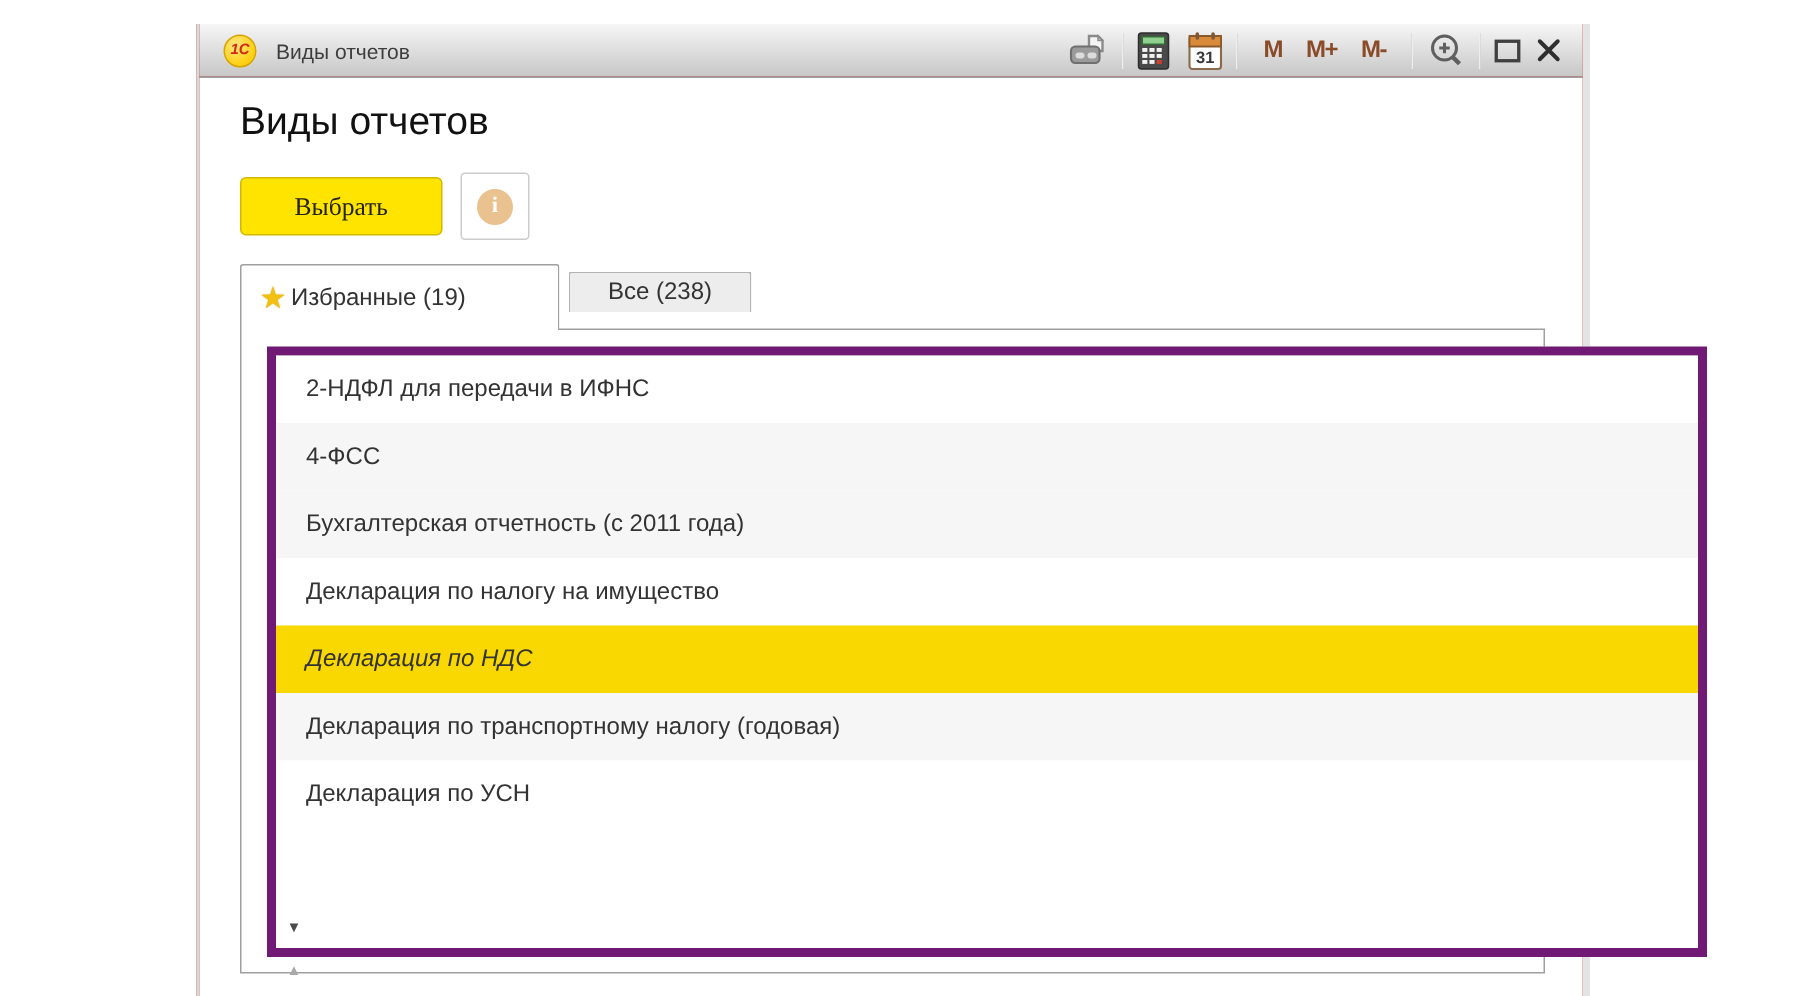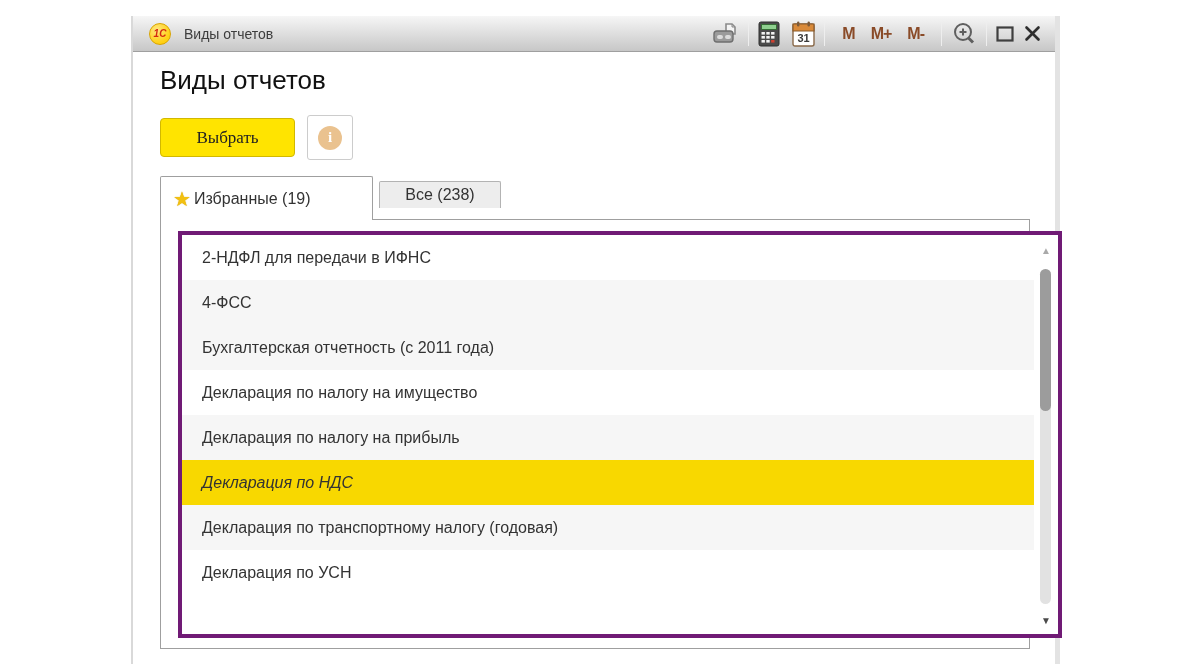--- a/index.html
+++ b/index.html
@@ -44,22 +44,22 @@
                 border:1px solid #9f9f9f; border-bottom:none; border-radius:2px 2px 0 0;
                 padding-left:12px; z-index:3; }
   .tab-inactive { left:246px; top:129px; width:122px; height:27px; background:#ededed;
                   border:1px solid #b3b3b3; border-bottom:none; border-radius:2px 2px 0 0;
                   justify-content:center; z-index:3; }
   .star { color:#f2c011; font-size:20px; margin-right:3px; text-shadow:0 0 1px #c89600; }
 
   
   .panel { position:absolute; left:27px; top:167px; width:870px; height:430px;
            border:1px solid #9f9f9f; background:#fff; z-index:2; }
-  .listbox { position:absolute; left:17px; top:11px; width:884px; height:407px;
-             border:4px solid #701a75; background:#fff; display:flex; }
+  .listbox { position:absolute; left:17px; top:11px; width:960px; height:407px;
+             border:6px solid #701a75; background:#fff; display:flex;flex-direction:column; }
   .rows { flex:1; overflow:hidden; }
   .row { height:45px; line-height:45px; padding-left:20px; font-size:16px; color:#333;
          white-space:nowrap; background:#fff; }
   .row.alt { background:#f6f6f6; }
   .row.selected { background:#f8d800;font-style:italic; }
 
   
   .scrollzone { position:relative; width:24px; background:#fff; }
   .sb-arrow { position:absolute; left:0; width:24px; text-align:center; font-size:10px; }
   .sb-up { top:10px; color:#a9a9a9; }
@@ -178,21 +178,20 @@
       <span>Все (238)</span>
     </div>
 
     <div class="panel">
       <div class="listbox">
         <div class="rows">
             <div class="row">2-НДФЛ для передачи в ИФНС</div>
             <div class="row alt">4-ФСС</div>
             <div class="row alt">Бухгалтерская отчетность (с 2011 года)</div>
             <div class="row">Декларация по налогу на имущество</div>
-            <div class="row alt">Декларация по налогу на прибыль</div>
             <div class="row selected">Декларация по НДС</div>
             <div class="row alt">Декларация по транспортному налогу (годовая)</div>
             <div class="row">Декларация по УСН</div>
           </div>
 
         <div class="scrollzone">
           <div class="sb-arrow sb-up">▲</div>
           <div class="sb-track"></div>
           <div class="sb-thumb"></div>
           <div class="sb-arrow sb-down">▼</div>

